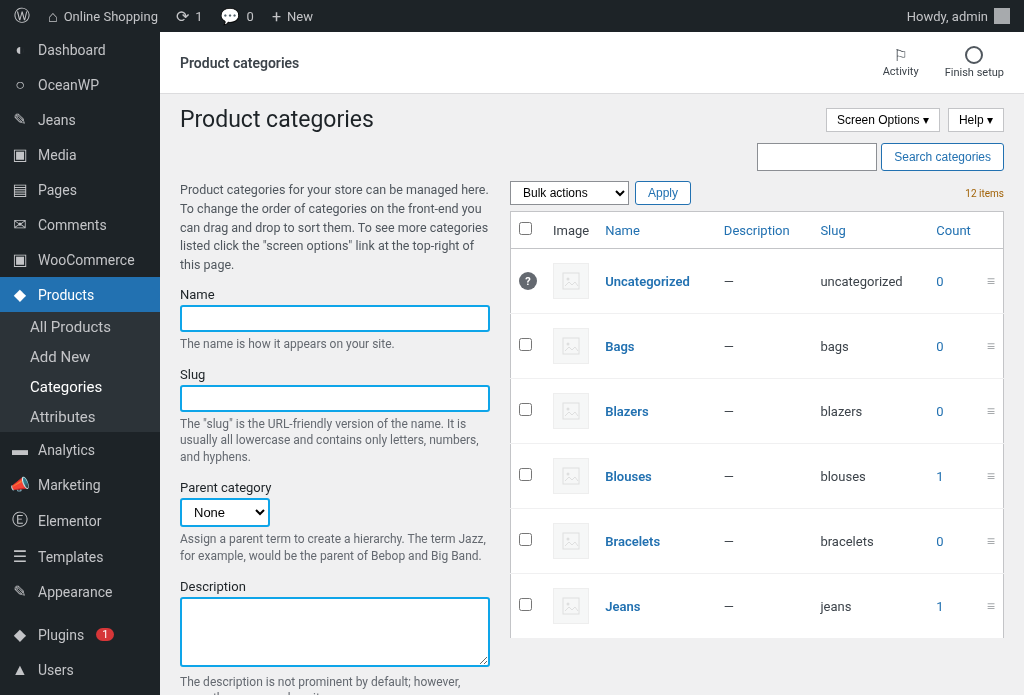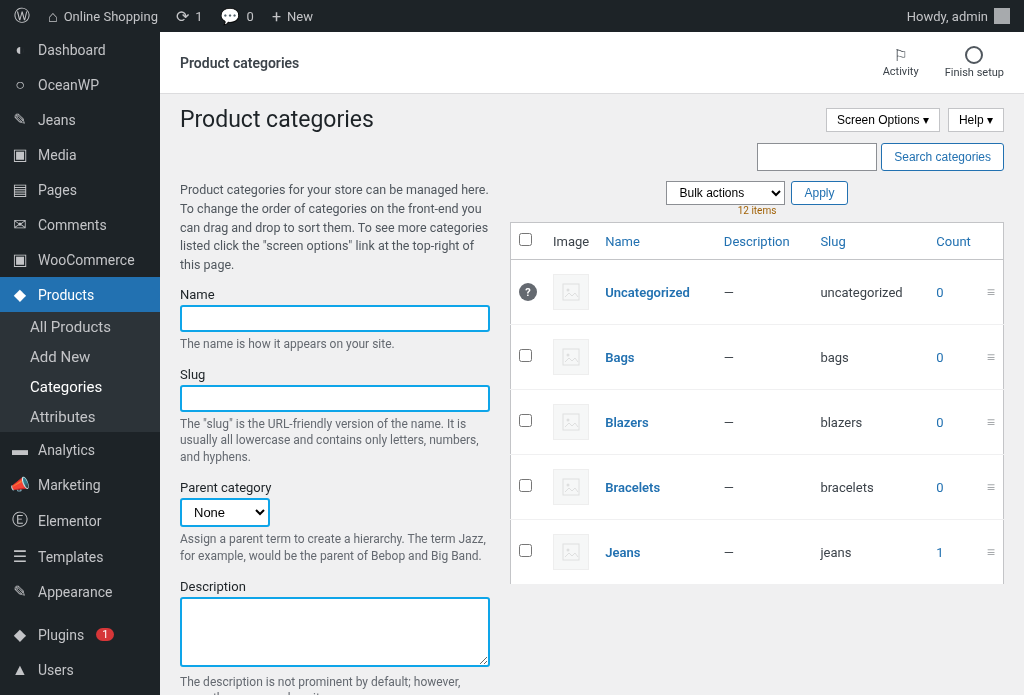--- a/index.html
+++ b/index.html
@@ -44,21 +44,21 @@
 .col-left { width: 310px; }
 .col-right { flex: 1; }
 
 .intro { font-size:12.5px; color:#50575e; line-height:1.5; margin-bottom:12px; }
 .form-h { font-size:14px; font-weight:600; margin-bottom:10px; }
 label.fld-label { display:block; font-size:13px; color:#1d2327; margin-bottom:3px; }
 .fld-input, .fld-select, .fld-textarea { width:100%; border:2px solid #0ea5e9; background:#fff; padding:4px 8px; font-size:13px; border-radius:3px; }
 .fld-textarea { height:70px; resize:vertical; }
 .fld-help { font-size:12px; color:#646970; margin:4px 0 14px; line-height:1.4; }
 
-.bulk-row { display:flex; justify-content:space-between; align-items:center; margin-bottom:6px;flex-direction:column; }
+.bulk-row { display:flex; justify-content:space-between; align-items:center; margin-bottom:6px; }
 .bulk-left { display:flex; gap:6px; }
 .bulk-left select { border:1px solid #8c8f94; padding:3px 24px 3px 8px; font-size:12px; background:#fff; }
 .apply-btn { border:1px solid #2271b1; background:#fff; color:#2271b1; padding:3px 12px; border-radius:3px; cursor:pointer; font-size:12px; }
 .items-count { font-size:10px; color:#a16207; }
 
 table.cat { width:100%; border-collapse:collapse; background:#fff; border:1px solid #c3c4c7; }
 table.cat th { text-align:left; font-weight:400; font-size:13px; padding:10px 8px; border-bottom:1px solid #c3c4c7; }
 table.cat th a { color:#2271b1; }
 table.cat td { padding:14px 8px; border-bottom:1px solid #f0f0f1; font-size:13px; vertical-align:middle; }
 table.cat td.name a { color:#2271b1; font-weight:600; }
@@ -313,20 +313,37 @@
                   <td class="cb-col"><input type="checkbox" style=""></td>
                   <td class="img-col">
                     <div class="img-ph">
                       <svg width="20" height="20">
                         <rect x="2" y="2" width="16" height="16" fill="none" stroke="#aaa"></rect>
                         <circle cx="7" cy="8" r="1.5" fill="#aaa"></circle>
                         <path d="M4 15 L8 11 L11 14 L14 11 L17 15" fill="none" stroke="#aaa"></path>
                       </svg>
                     </div>
                   </td>
+                  <td class="name"><a>Blouses</a></td>
+                  <td>—</td>
+                  <td>blouses</td>
+                  <td class="count"><a>1</a></td>
+                  <td><span class="handle">≡</span></td>
+                </tr>
+                <tr>
+                  <td class="cb-col"><input type="checkbox" style=""></td>
+                  <td class="img-col">
+                    <div class="img-ph">
+                      <svg width="20" height="20">
+                        <rect x="2" y="2" width="16" height="16" fill="none" stroke="#aaa"></rect>
+                        <circle cx="7" cy="8" r="1.5" fill="#aaa"></circle>
+                        <path d="M4 15 L8 11 L11 14 L14 11 L17 15" fill="none" stroke="#aaa"></path>
+                      </svg>
+                    </div>
+                  </td>
                   <td class="name"><a>Bracelets</a></td>
                   <td>—</td>
                   <td>bracelets</td>
                   <td class="count"><a>0</a></td>
                   <td><span class="handle">≡</span></td>
                 </tr>
                 <tr>
                   <td class="cb-col"><input type="checkbox" style=""></td>
                   <td class="img-col">
                     <div class="img-ph">

